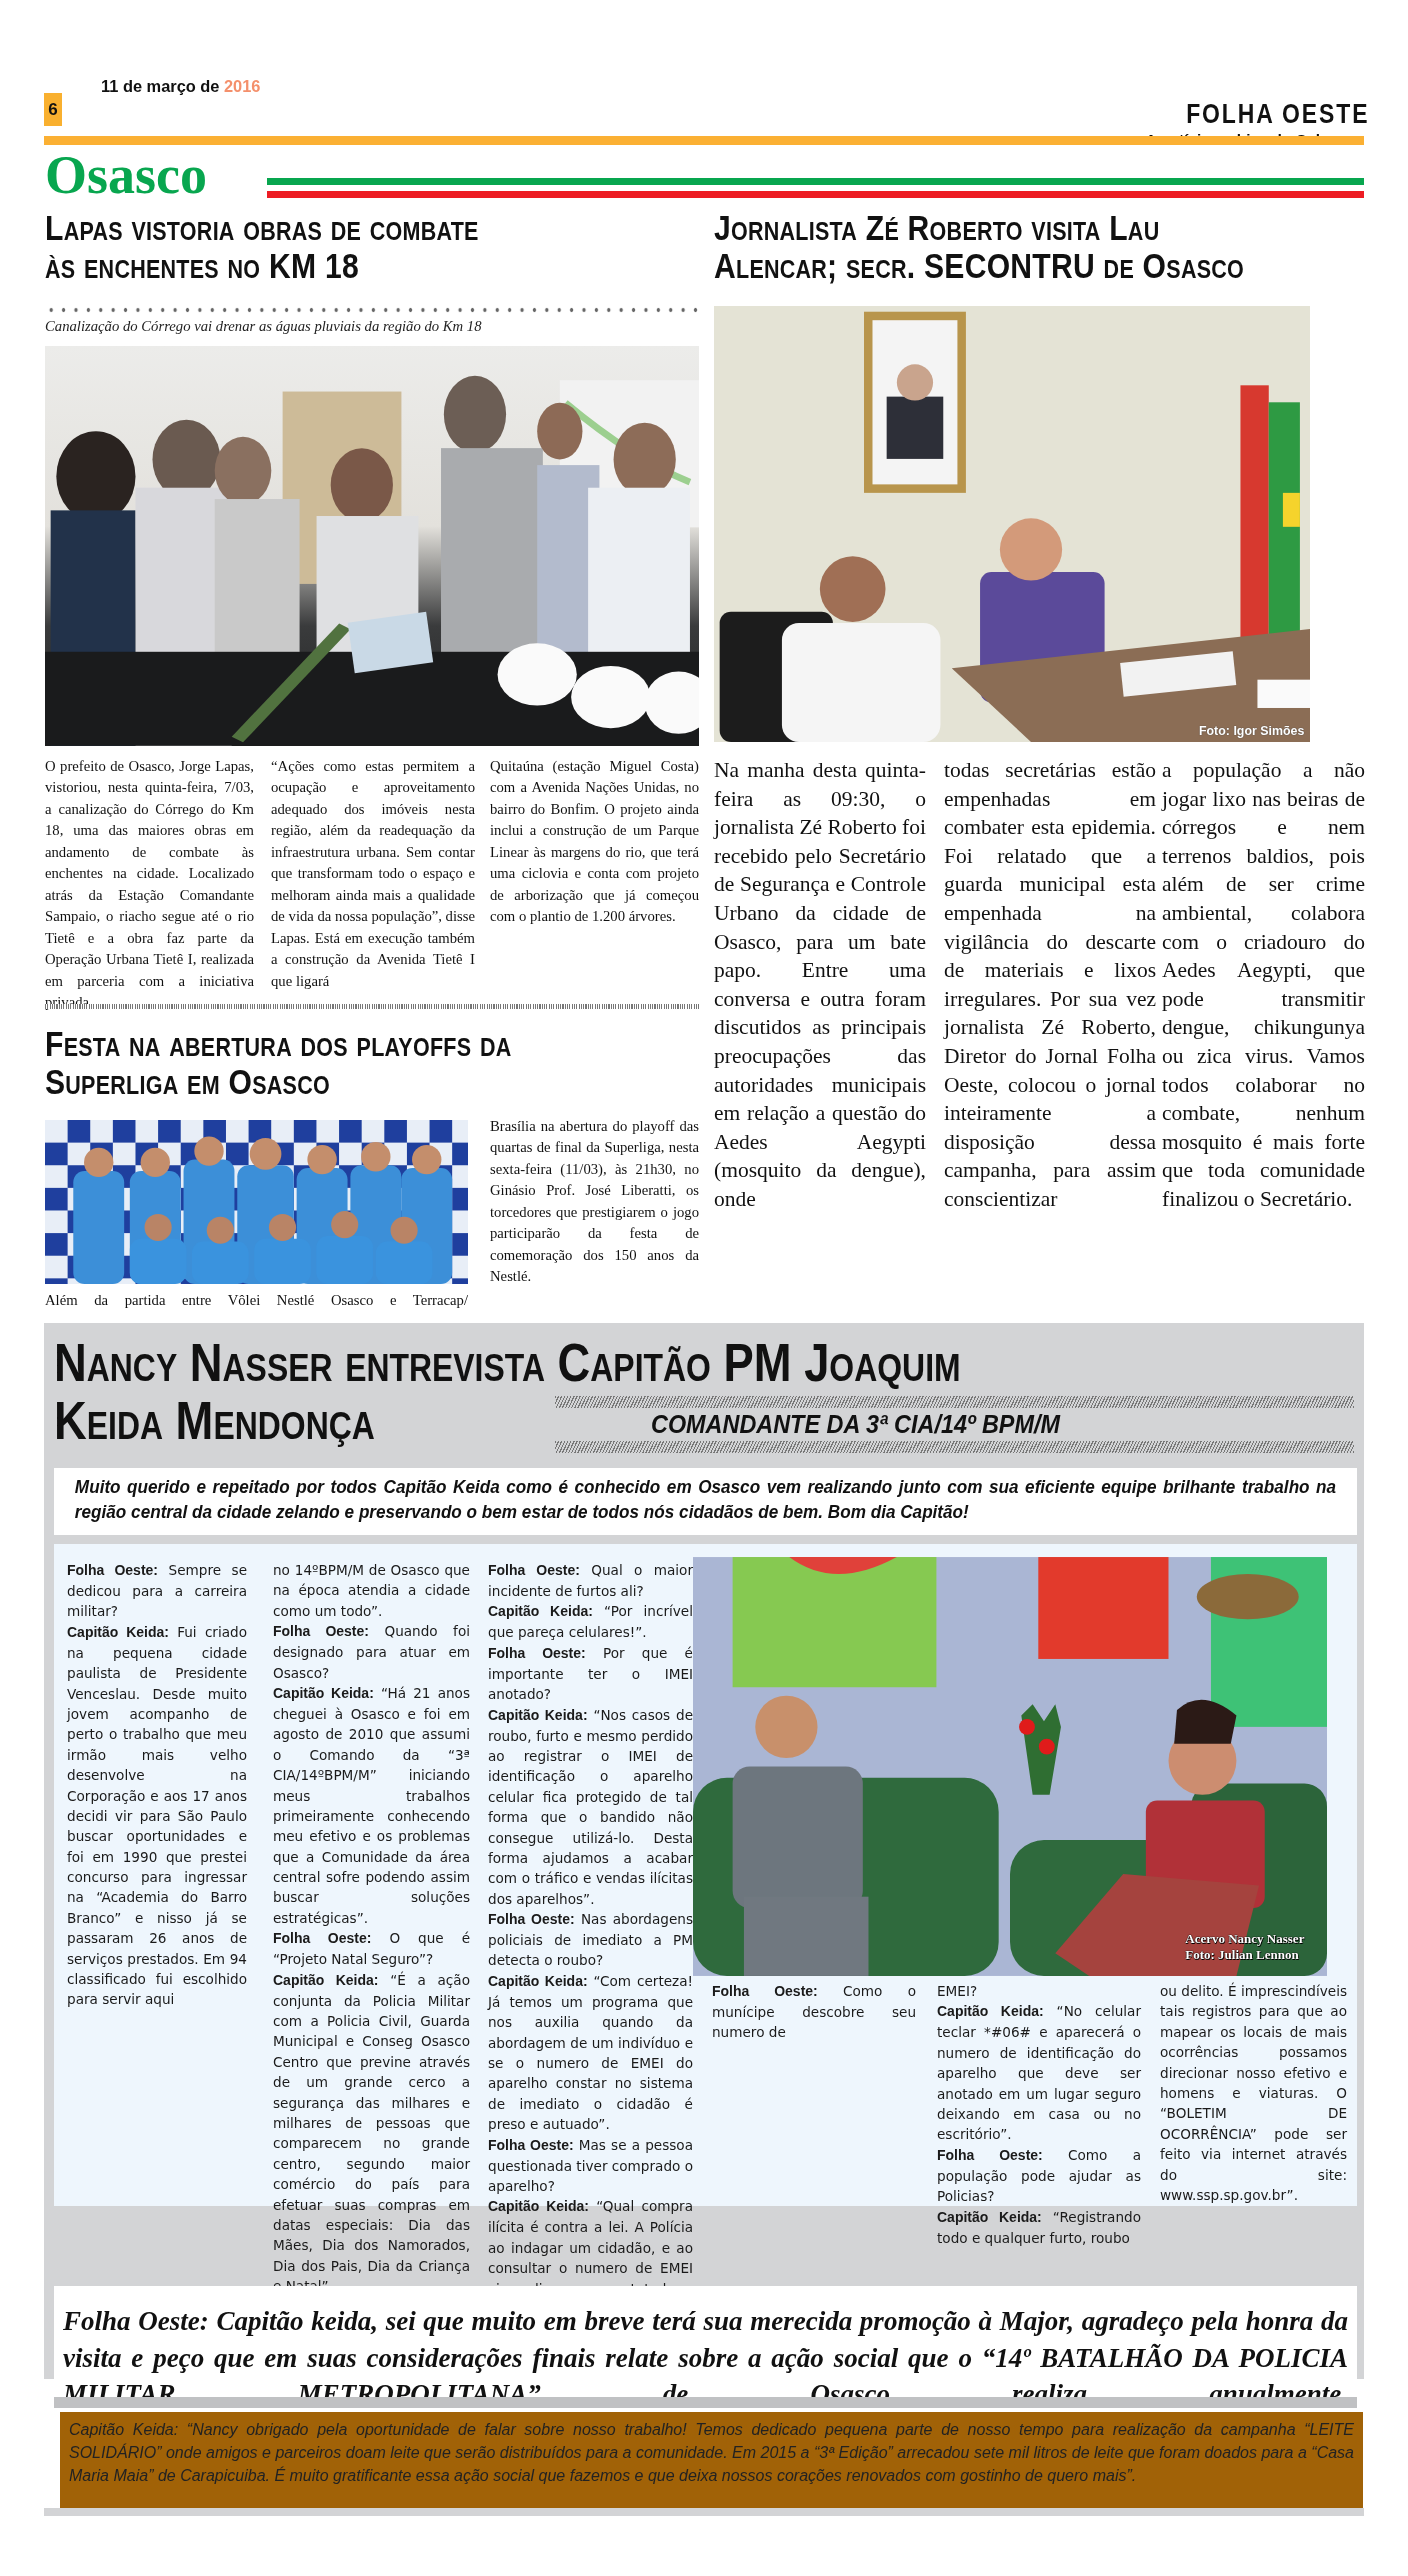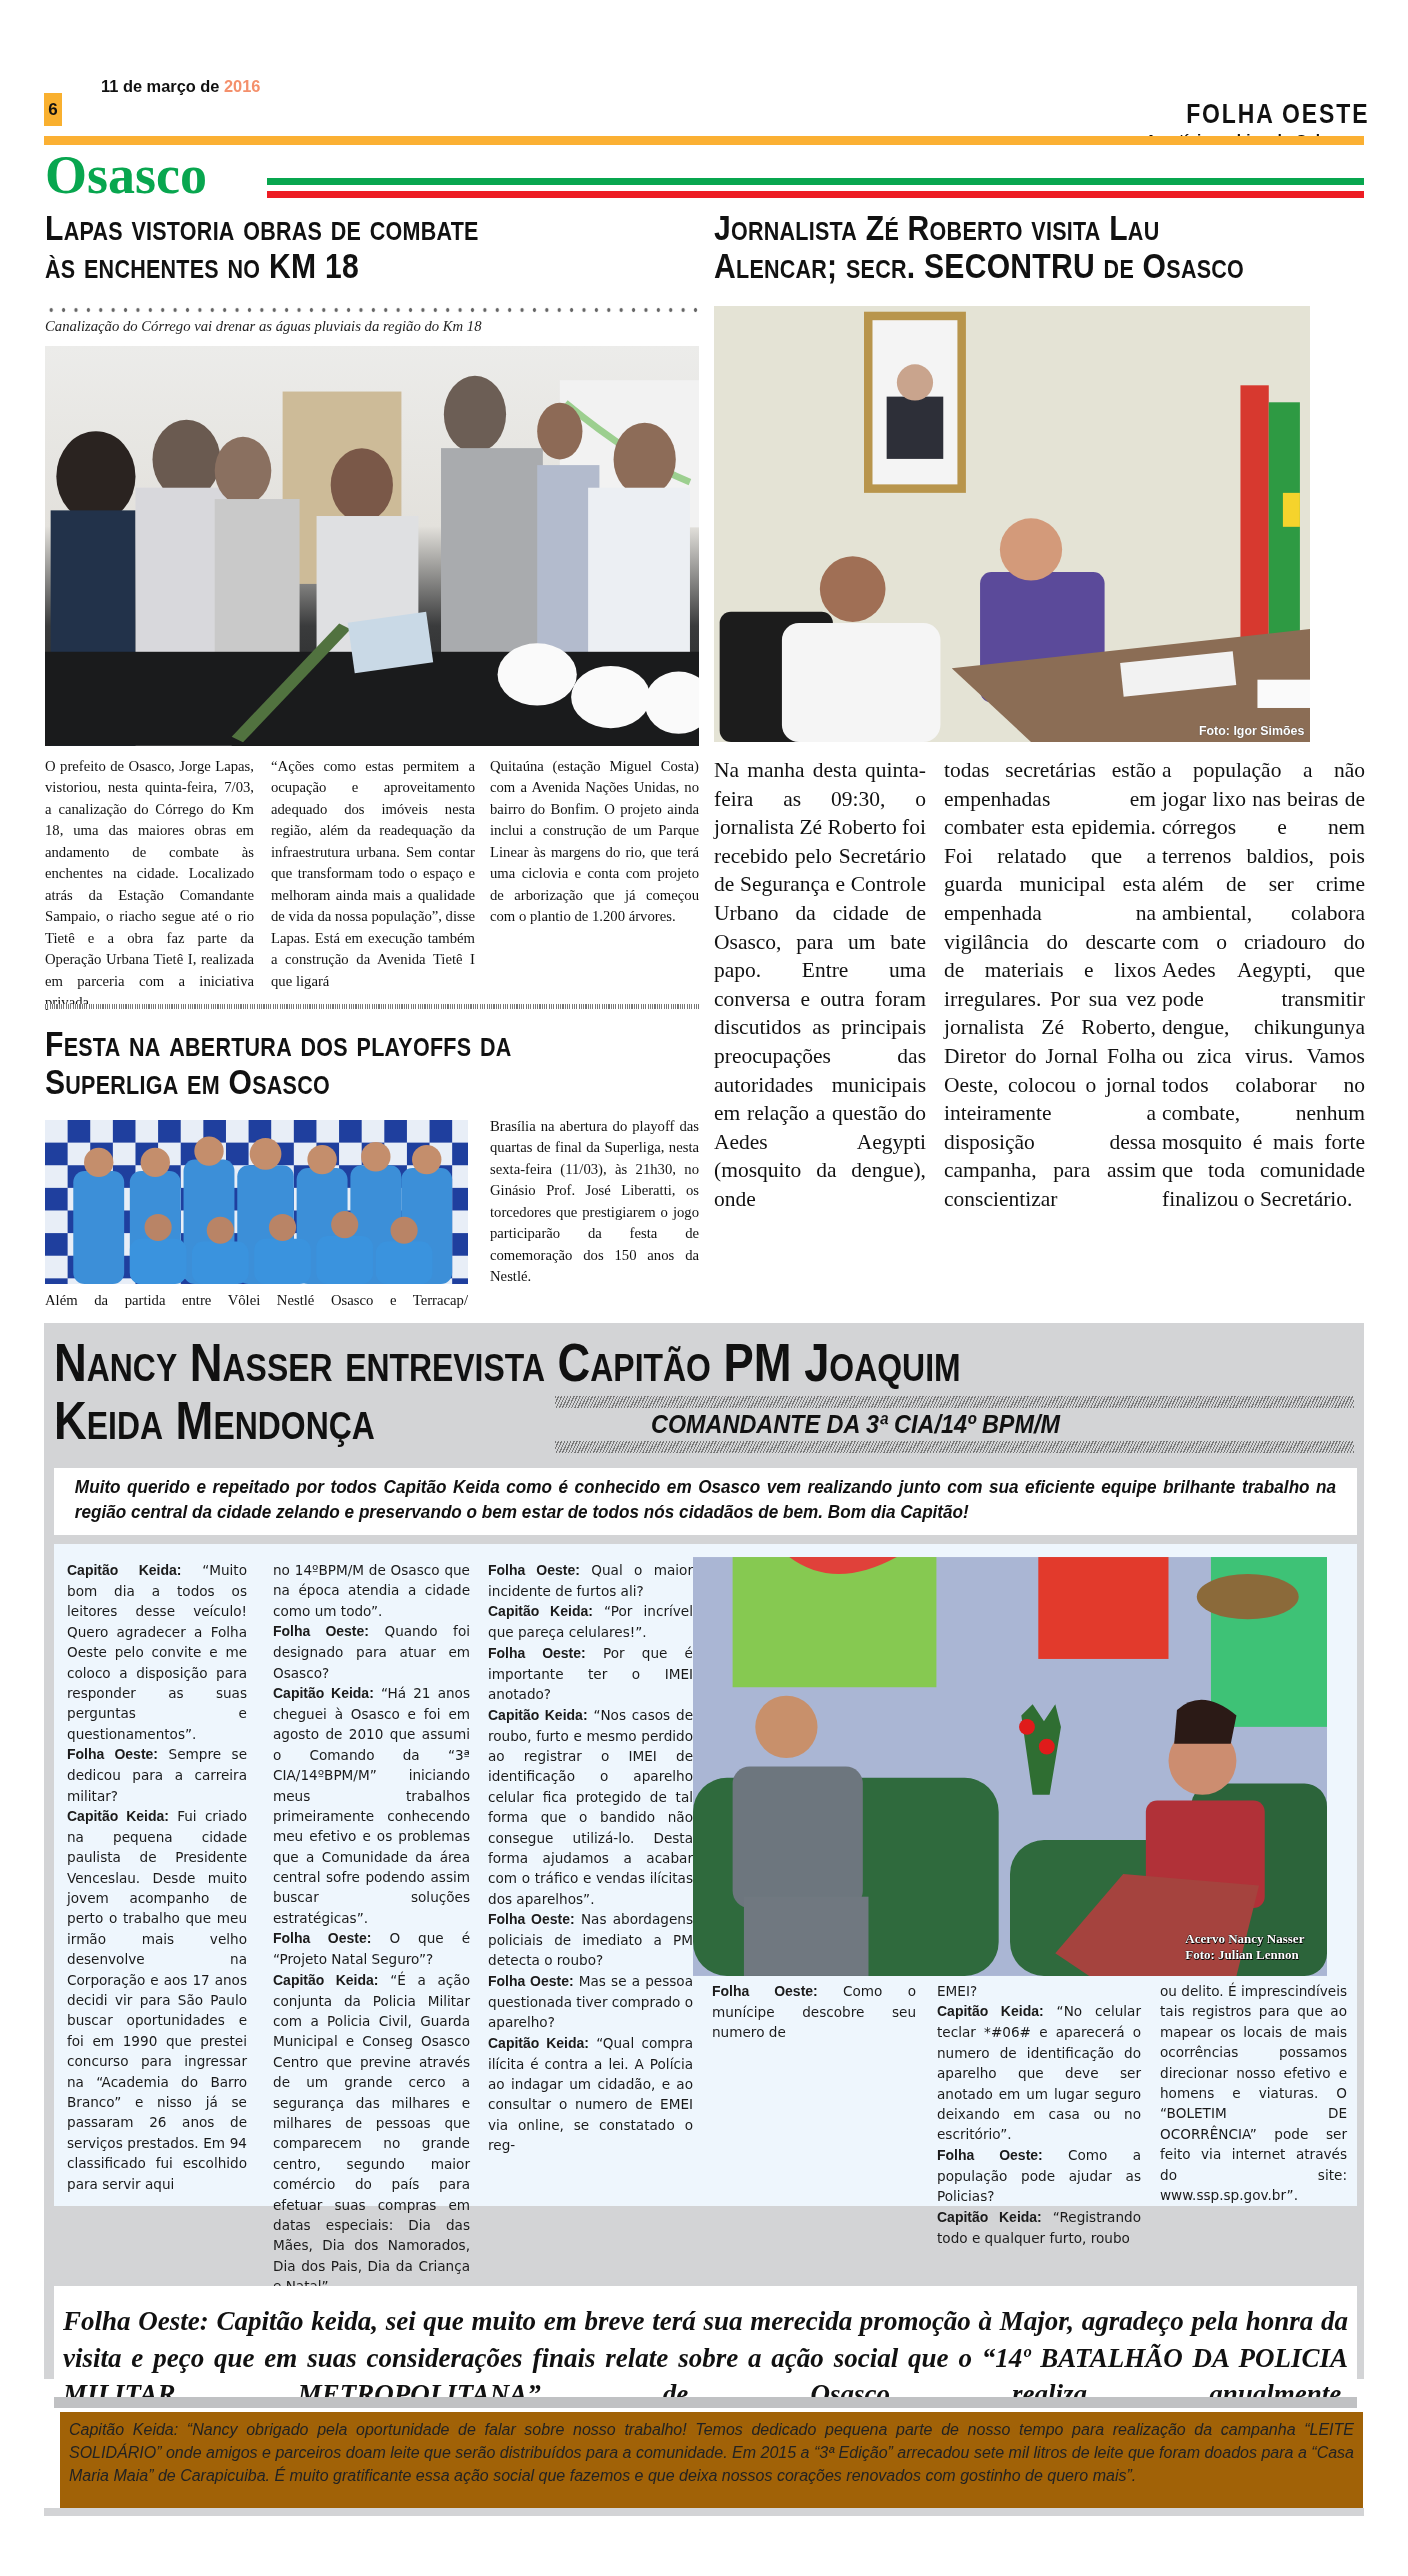--- a/index.html
+++ b/index.html
@@ -193,37 +193,37 @@
 <div class="abs subtitle" style="left:651px; top:1409px;">COMANDANTE DA 3ª CIA/14º BPM/M</div>
 <div class="abs hatch" style="left:555px; top:1441px; width:799px;"></div>
 
 <div class="abs intro-box">
   <div class="intro-text">Muito querido e repeitado por todos Capitão Keida como é conhecido em Osasco vem realizando junto com sua eficiente equipe brilhante trabalho na região central da cidade zelando e preservando o bem estar de todos nós cidadãos de bem. Bom dia Capitão!</div>
 </div>
 
 <div class="abs iv-panel"></div>
 
 <div class="abs iv-col" style="left:67px; top:1560px; width:180px;">
-    <div><b>Capitão Keida:</b> “Muito bom dia a todos os leitores desse veículo! Quero agradecer a  Folha Oeste pelo convite e me coloco a disposição para responder as suas perguntas e questionamentos”.</div>
     <div><b>Folha Oeste:</b> Sempre se dedicou para a carreira militar?</div>
     <div><b>Capitão Keida:</b> Fui criado na pequena cidade paulista de Presidente Venceslau. Desde muito jovem acompanho de perto o trabalho que meu irmão mais velho desenvolve na Corporação e aos 17 anos decidi vir para São Paulo buscar oportunidades e foi em 1990 que prestei concurso para ingressar na “Academia do Barro Branco” e nisso já se passaram 26 anos de serviços prestados. Em 94 classificado fui escolhido para servir aqui</div>
   </div>
 <div class="abs iv-col" style="left:273px; top:1560px; width:197px;">
     <div>no 14ºBPM/M de Osasco que na época atendia a cidade como um todo”.</div>
     <div><b>Folha Oeste:</b> Quando foi designado para atuar em Osasco?</div>
     <div><b>Capitão Keida:</b> “Há 21 anos cheguei à Osasco e foi em agosto de 2010 que assumi o Comando da “3ª CIA/14ºBPM/M”  iniciando meus trabalhos primeiramente conhecendo meu efetivo e os problemas que a Comunidade da área central sofre podendo assim buscar soluções estratégicas”.</div>
     <div><b>Folha Oeste:</b> O que é “Projeto Natal Seguro”?</div>
     <div><b>Capitão Keida:</b> “É a ação conjunta da Policia Militar com a Policia Civil, Guarda Municipal e Conseg Osasco Centro que previne através de um grande cerco a segurança das milhares e milhares de pessoas que comparecem no grande centro, segundo maior comércio do país para efetuar suas compras em datas especiais: Dia das Mães, Dia dos Namorados, Dia dos Pais, Dia da Criança e Natal”.</div>
   </div>
 <div class="abs iv-col" style="left:488px; top:1560px; width:205px;">
     <div><b>Folha Oeste:</b> Qual o maior incidente de furtos ali?</div>
     <div><b>Capitão Keida:</b> “Por incrível que pareça celulares!”.</div>
     <div><b>Folha Oeste:</b> Por que é importante ter o IMEI anotado?</div>
     <div><b>Capitão Keida:</b> “Nos casos de roubo, furto e mesmo perdido ao registrar o IMEI de identificação o aparelho celular fica protegido de tal forma que o bandido não consegue utilizá-lo. Desta forma ajudamos a acabar com o tráfico e vendas ilícitas dos aparelhos”.</div>
     <div><b>Folha Oeste:</b> Nas abordagens policiais de imediato a PM detecta o roubo?</div>
+    <div><b>Capitão Keida:</b> “Com certeza! Já temos um programa que nos auxilia quando da abordagem de um indivíduo e se o numero de EMEI do aparelho constar no sistema de imediato o cidadão é preso e autuado”.</div>
     <div><b>Folha Oeste:</b> Mas se a pessoa questionada tiver comprado o aparelho?</div>
     <div><b>Capitão Keida:</b>  “Qual compra ilícita é contra a lei. A Polícia ao indagar um cidadão, e ao consultar o numero de EMEI via online, se constatado o reg-</div>
   </div>
 
 <div class="abs photo" style="left:693px; top:1557px; width:634px; height:419px;">
   <svg width="634" height="419" viewBox="0 0 1120 740">
     <rect width="1120" height="740" fill="#aab6d4"></rect>
     <rect x="70" y="0" width="360" height="230" fill="#86c951"></rect>
     <path d="M170 0 Q250 60 360 0" fill="#e0413a"></path>
     <rect x="610" y="0" width="230" height="180" fill="#e23a2c"></rect>

